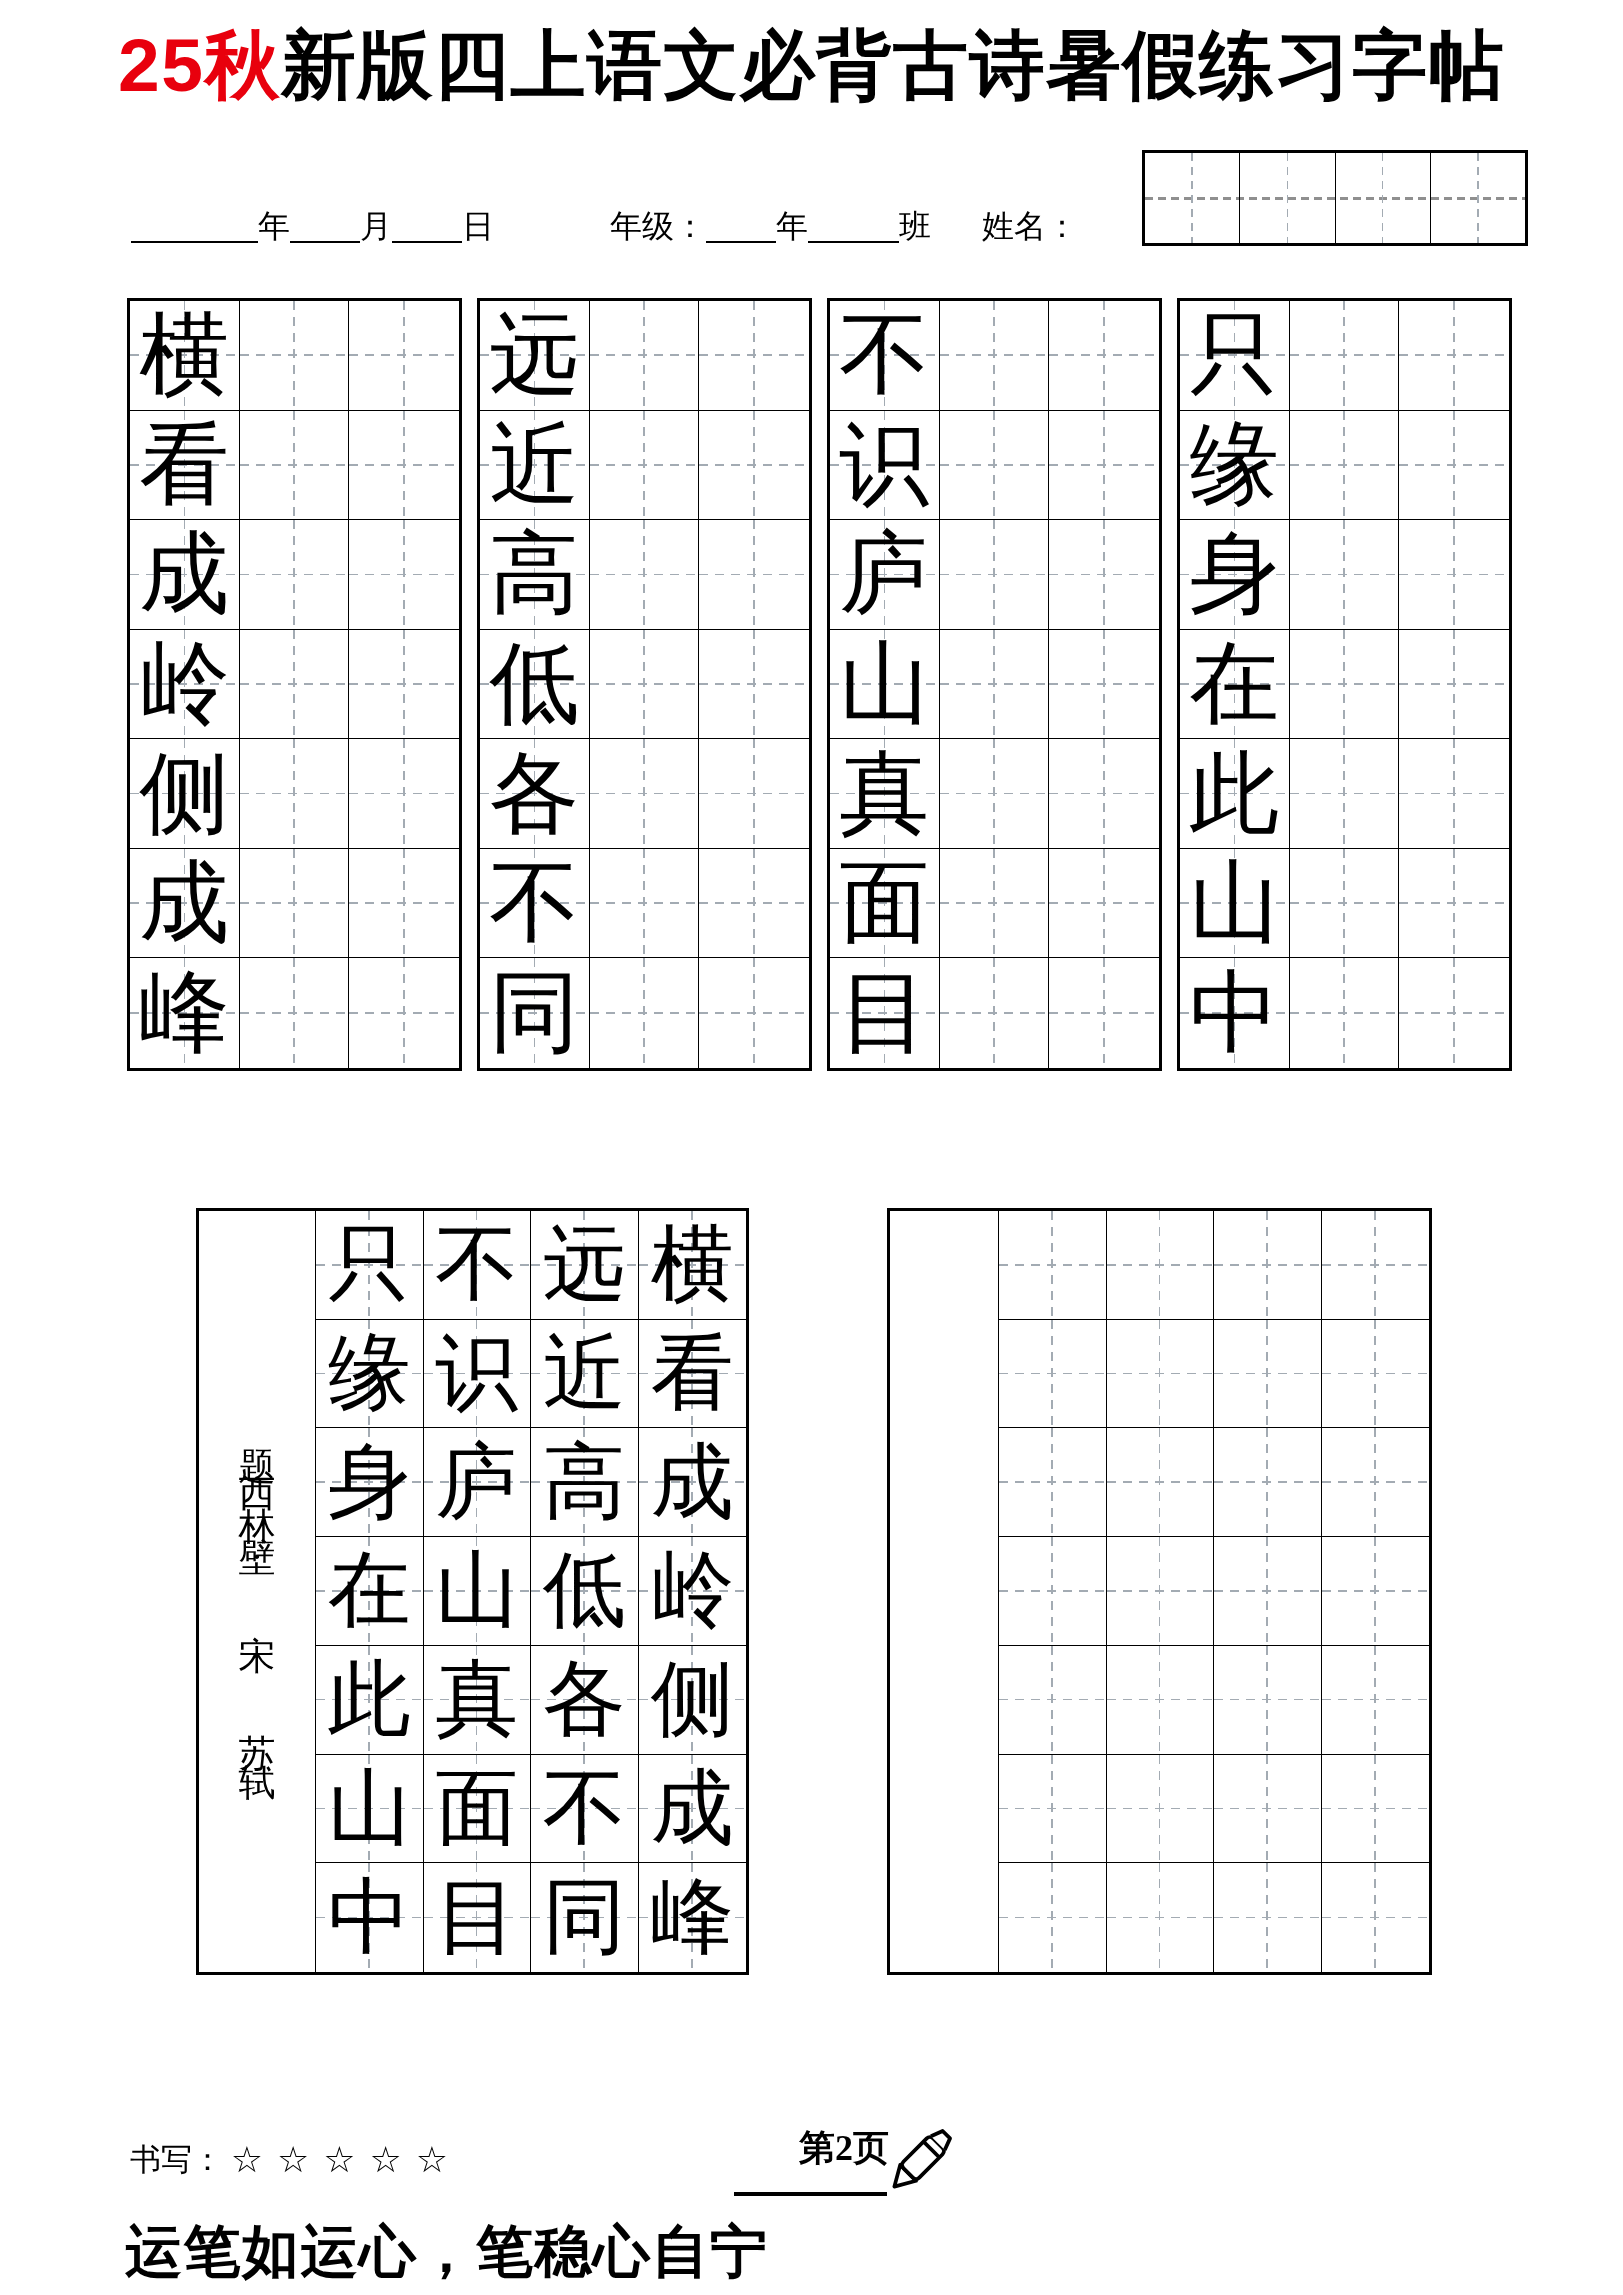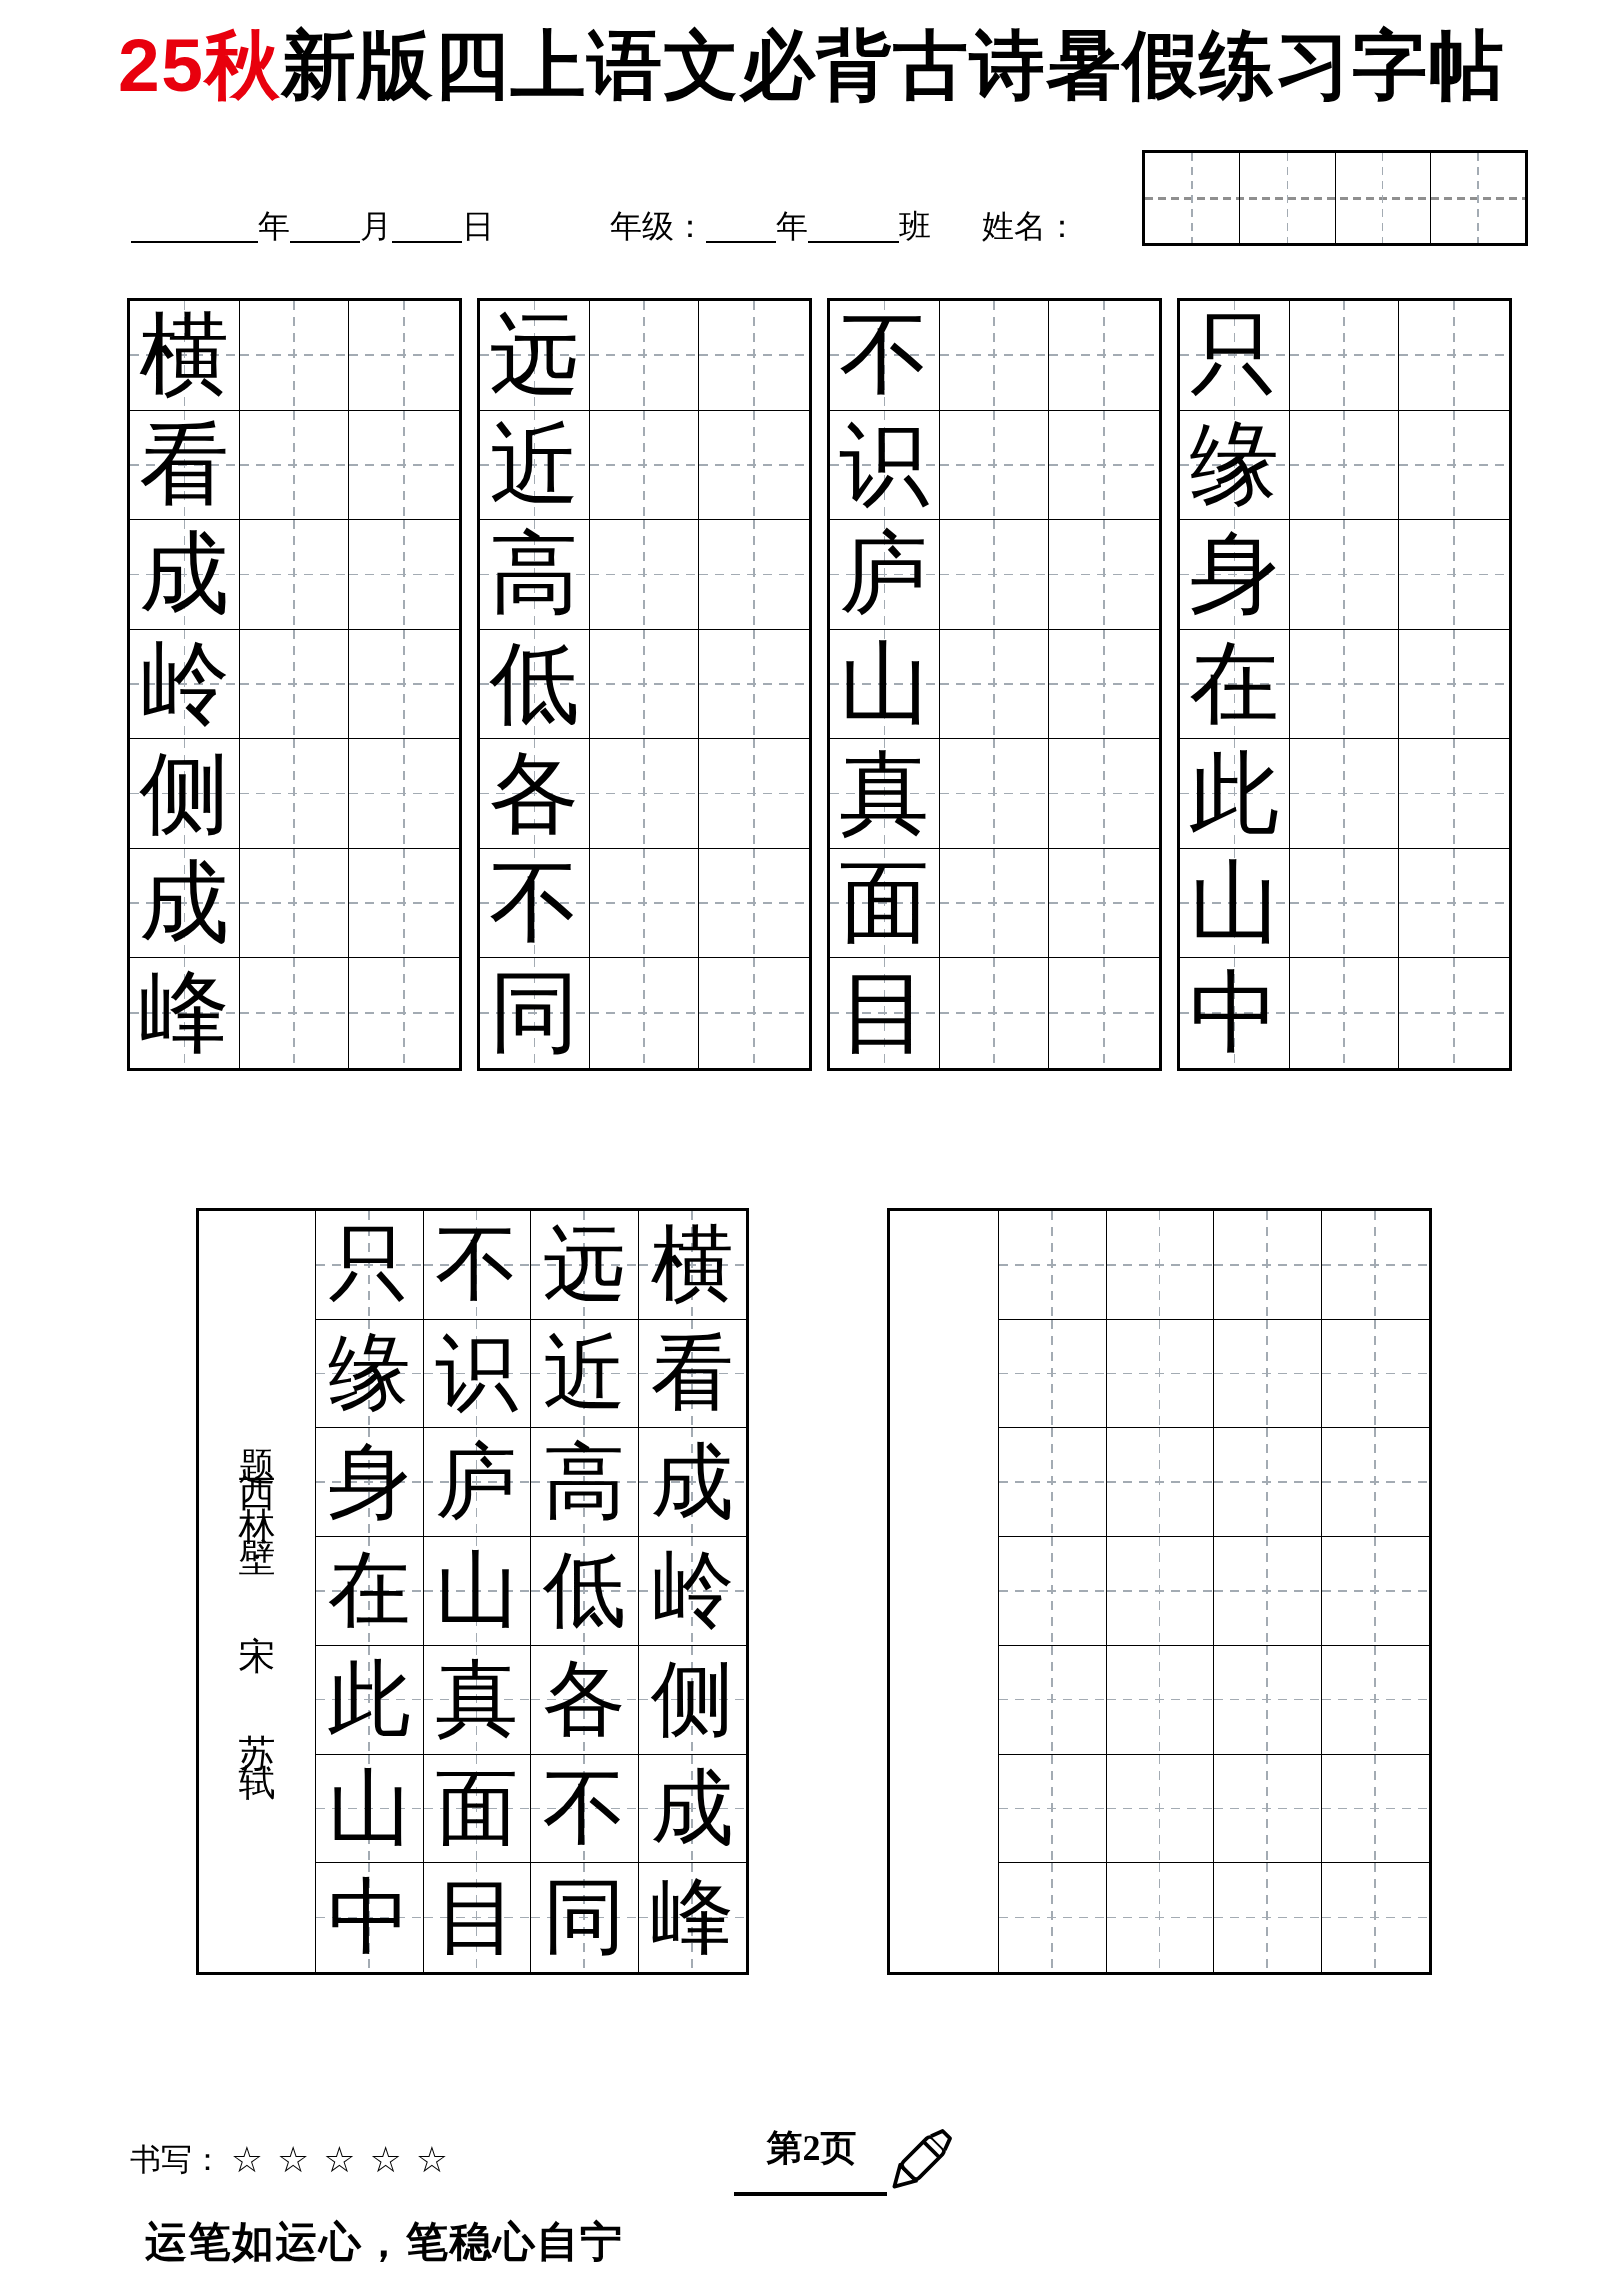--- a/index.html
+++ b/index.html
@@ -60,26 +60,26 @@
 
   
   .br-grid{position:absolute;left:887px;top:1208px;width:545px;height:767px;
            border:3.1px solid #000;box-sizing:border-box;display:flex;}
   .br-grid .side-col{width:108px;flex:0 0 108px;}
   .br-cells{flex:1;display:grid;grid-template-columns:repeat(4,1fr);grid-template-rows:repeat(7,1fr);}
 
   
   .rating{position:absolute;left:130px;top:2139px;display:flex;font-size:31px;}
   .stars{font-family:"DejaVu Sans",sans-serif;font-size:36px;letter-spacing:14px;margin-left:7.7px;}
-  .pageno{position:absolute;left:734px;top:2124px;width:155px;text-align:center;
+  .pageno{position:absolute;left:734px;top:2124px;width:155px;text-align:right;
           font-size:36px;font-weight:700;font-family:var(--serif);}
   .pageline{position:absolute;left:734px;top:2192px;width:153px;height:3.9px;background:#000;}
   .pencil{position:absolute;left:878px;top:2113px;width:90px;height:90px;}
   .motto{position:absolute;left:125px;top:2214px;font-family:var(--sans);font-weight:700;
-         font-size:42px;letter-spacing:1.5px;margin-left:20px;}
+         font-size:57px;letter-spacing:1.5px;}
 </style>
 </head>
 <body>
 
 <div class="page">
 
   <div class="title">
     <span class="accent">25秋</span><span>新版四上语文必背古诗暑假练习字帖</span>
   </div>
 

